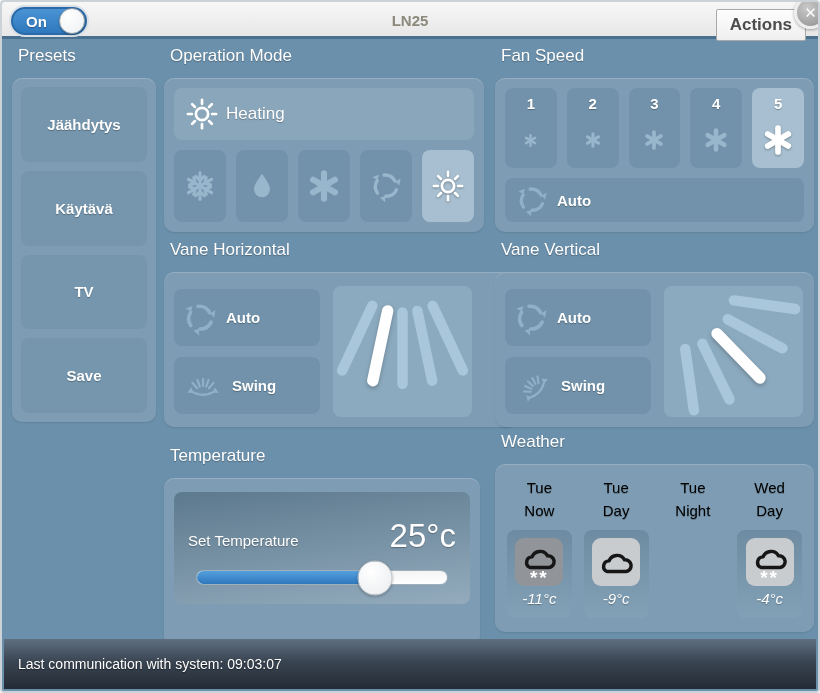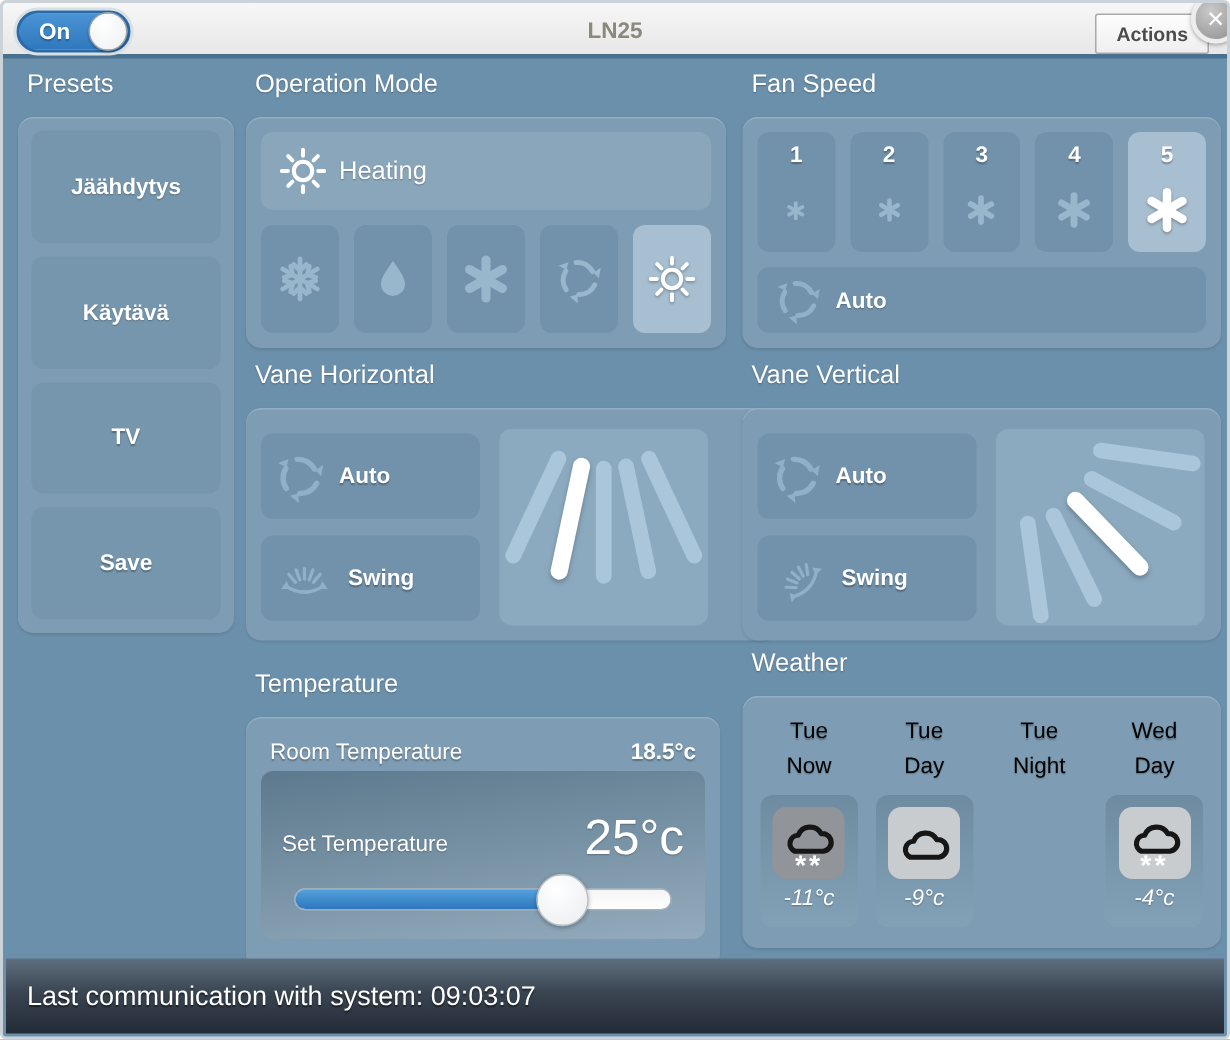--- a/index.html
+++ b/index.html
@@ -17,21 +17,21 @@
   *{box-sizing:border-box;margin:0;padding:0;}
   body{font-family:"Liberation Sans","DejaVu Sans",sans-serif;background:#fff;}
   #root{position:relative;width:820px;height:693px;border:2px solid #ccd3d8;border-radius:4px;overflow:hidden;background:var(--bg);}
 
   
   #titlebar{position:absolute;top:0;left:0;right:0;height:37px;background:linear-gradient(#f7f7f7,#e7e7e7);border-bottom:3px solid #4a7090;padding-left:31px;}
   .toggle{position:absolute;left:9px;top:5px;width:76px;height:28px;border-radius:15px;background:linear-gradient(#4a94d4,#2f78bd);border:2px solid #2a6aa8;box-shadow:0 0 0 2px #d9e0e5;display:flex;align-items:center;cursor:pointer;}
   .toggle .on-label{color:#fff;font-weight:bold;font-size:15px;padding-left:13px;text-shadow:var(--txtshadow);}
   .toggle .knob{position:absolute;right:0px;top:-1px;width:26px;height:26px;border-radius:50%;background:radial-gradient(circle at 35% 30%,#ffffff,#eceff1);border:1px solid #9aa2a8;box-shadow:0 1px 2px rgba(0,0,0,.3);}
   #window-title{position:absolute;left:0;right:0;top:0;height:37px;display:flex;align-items:center;justify-content:center;color:#8b887c;font-size:15px;font-weight:bold;pointer-events:none;}
-  .actions-btn{position:absolute;right:12px;top:7px;padding:5px 13px;background:linear-gradient(#fdfdfd,#efefef);border:1px solid #a9a9a9;border-radius:2px;color:#4c4c4c;font-weight:bold;font-size:13px;cursor:pointer;}
+  .actions-btn{position:absolute;right:12px;top:7px;padding:5px 13px;background:linear-gradient(#fdfdfd,#efefef);border:1px solid #a9a9a9;border-radius:2px;color:#4c4c4c;font-weight:bold;font-size:17px;cursor:pointer;}
   .close-btn{position:absolute;right:-9px;top:-6px;width:33px;height:33px;border-radius:50%;background:radial-gradient(circle at 38% 32%,#c9c9c9,#8f8f8f);border:3px solid #ededed;color:#fdfdfd;display:flex;align-items:center;justify-content:center;font-size:15px;font-weight:bold;cursor:pointer;box-shadow:0 1px 3px rgba(0,0,0,.35);}
 
   
   #content{position:absolute;top:40px;left:2px;right:2px;bottom:52px;background:var(--bg);}
   .section{position:absolute;}
   .section h2{font-size:17px;font-weight:400;color:#fff;text-shadow:var(--txtshadow);height:22px;margin:0 0 10px 6px;}
   .panel{background:var(--panel);border-radius:10px;box-shadow:inset 0 1px 0 rgba(255,255,255,.18),0 1px 2px rgba(0,0,0,.10);}
 
   
   #sec-presets{left:8px;top:4px;width:144px;}
@@ -90,21 +90,21 @@
   .w-icon{position:relative;width:48px;height:48px;border-radius:9px;display:flex;align-items:center;justify-content:center;color:#161616;}
   .w-icon.dark{background:#919599;}
   .w-icon.light{background:#c9cccf;}
   .w-icon .snow{position:absolute;bottom:-3px;left:0;right:0;text-align:center;color:#fff;font-size:19px;font-weight:bold;letter-spacing:2px;}
   .w-icon .fog-word{font-family:"DejaVu Serif","Liberation Serif",serif;font-weight:bold;font-size:15px;color:#fff;}
   .w-icon.snowy svg{margin-top:-8px;}
   .w-temp{margin-top:4px;color:#fff;font-size:15px;text-shadow:var(--txtshadow);font-style:italic;}
 
   
   #statusbar{position:absolute;left:2px;right:2px;bottom:2px;height:50px;background:linear-gradient(#5f6f7f 0%,#3a4552 45%,#232b35 100%);display:flex;align-items:center;padding:0 14px;}
-  #statusbar span{color:#fff;font-size:18px;text-shadow:0 1px 1px rgba(0,0,0,.5);}
+  #statusbar span{color:#fff;font-size:14px;text-shadow:0 1px 1px rgba(0,0,0,.5);}
 
   .icon{display:inline-flex;}
   svg{overflow:visible;}
 </style>
 </head>
 <body>
 
 <svg width="0" height="0" style="position:absolute">
   <defs>
     <g id="g-sun" fill="none" stroke="currentColor" stroke-width="2" stroke-linecap="round">
@@ -354,24 +354,20 @@
             <line x1="40.3" y1="59.9" x2="68.8" y2="118.3" stroke="#a9c6da" stroke-width="11"></line>
             <line x1="22.3" y1="65.4" x2="31.4" y2="129.8" stroke="#a9c6da" stroke-width="11"></line>
           </svg>
         </div>
       </div>
     </div>
 
     <div class="section" id="sec-temp">
       <h2>Temperature</h2>
       <div class="panel">
-        <div class="room-row">
-          <span class="rl">Room Temperature</span>
-          <span class="rv">18.5°c</span>
-        </div>
         <div class="set-box">
           <div class="set-row">
             <span class="sl">Set Temperature</span>
             <span class="sv">25°c</span>
           </div>
           <div class="slider">
             <div class="fill"></div>
             <div class="thumb"></div>
           </div>
         </div>

